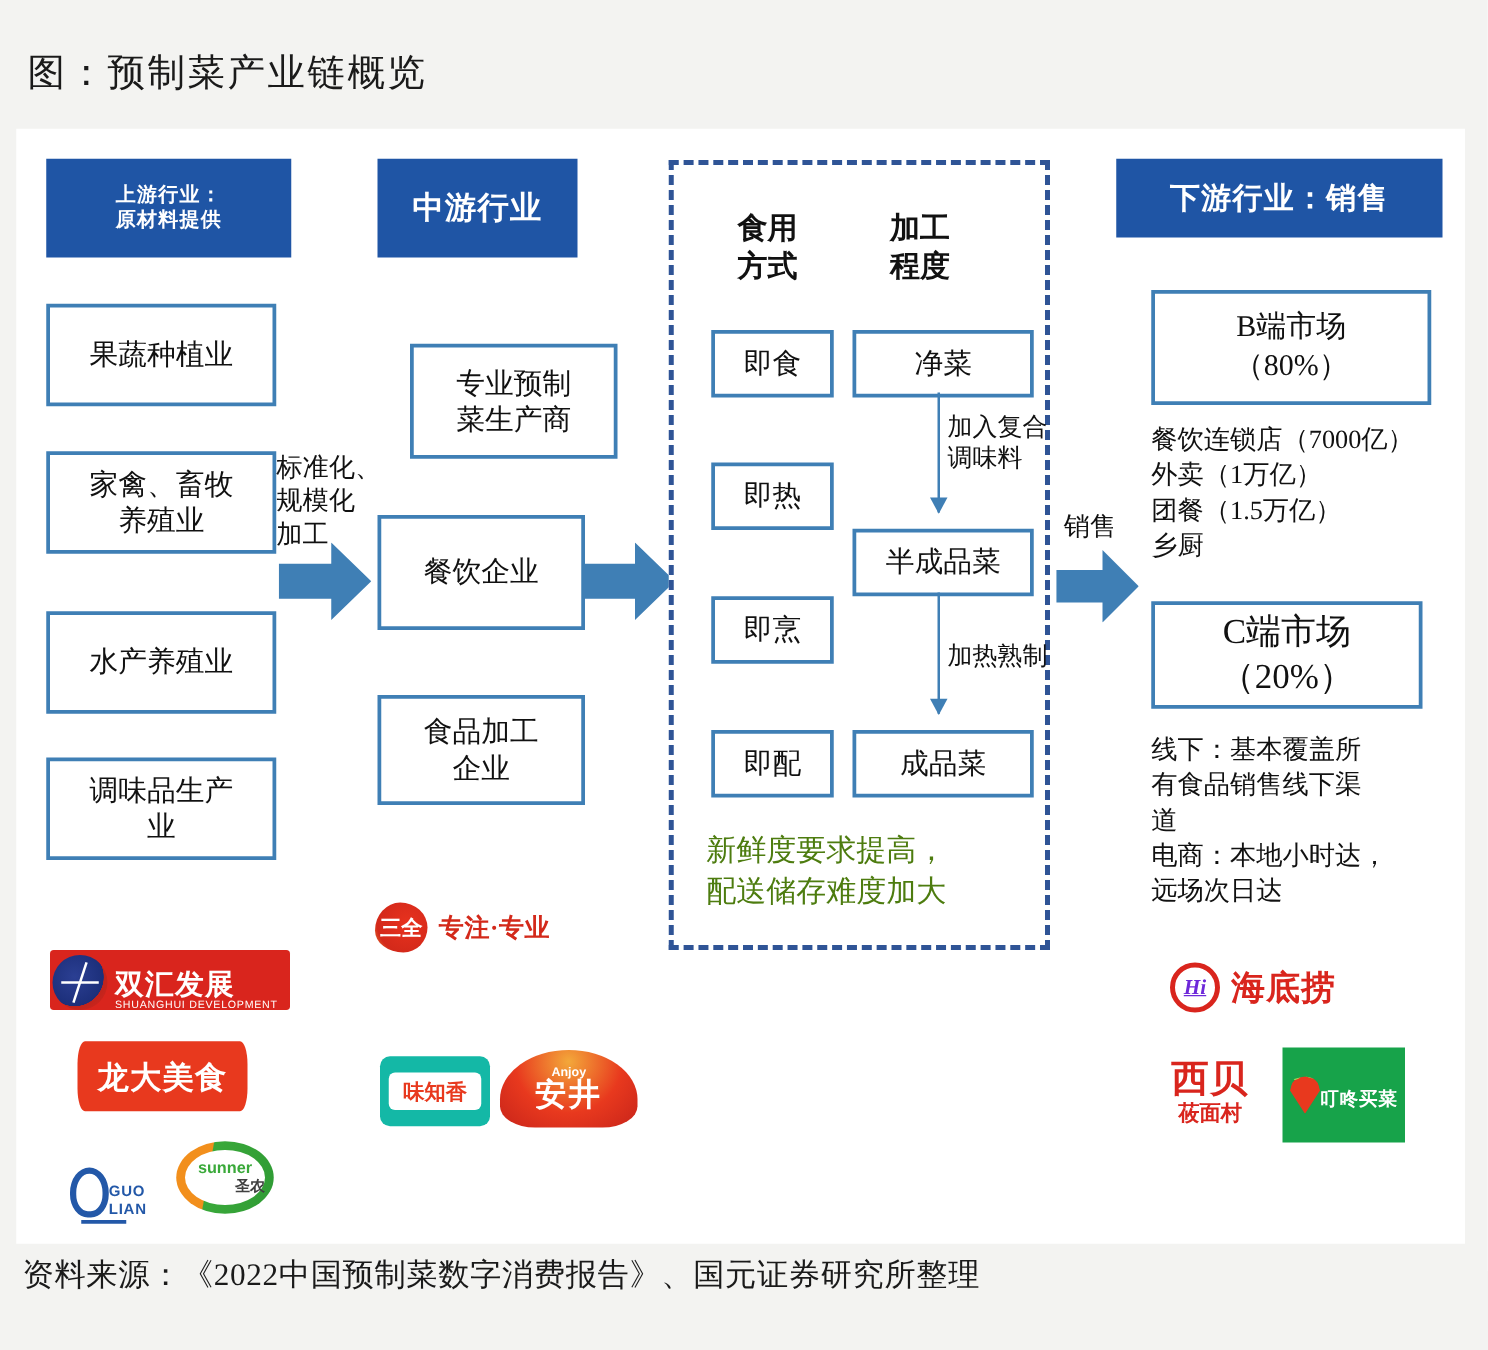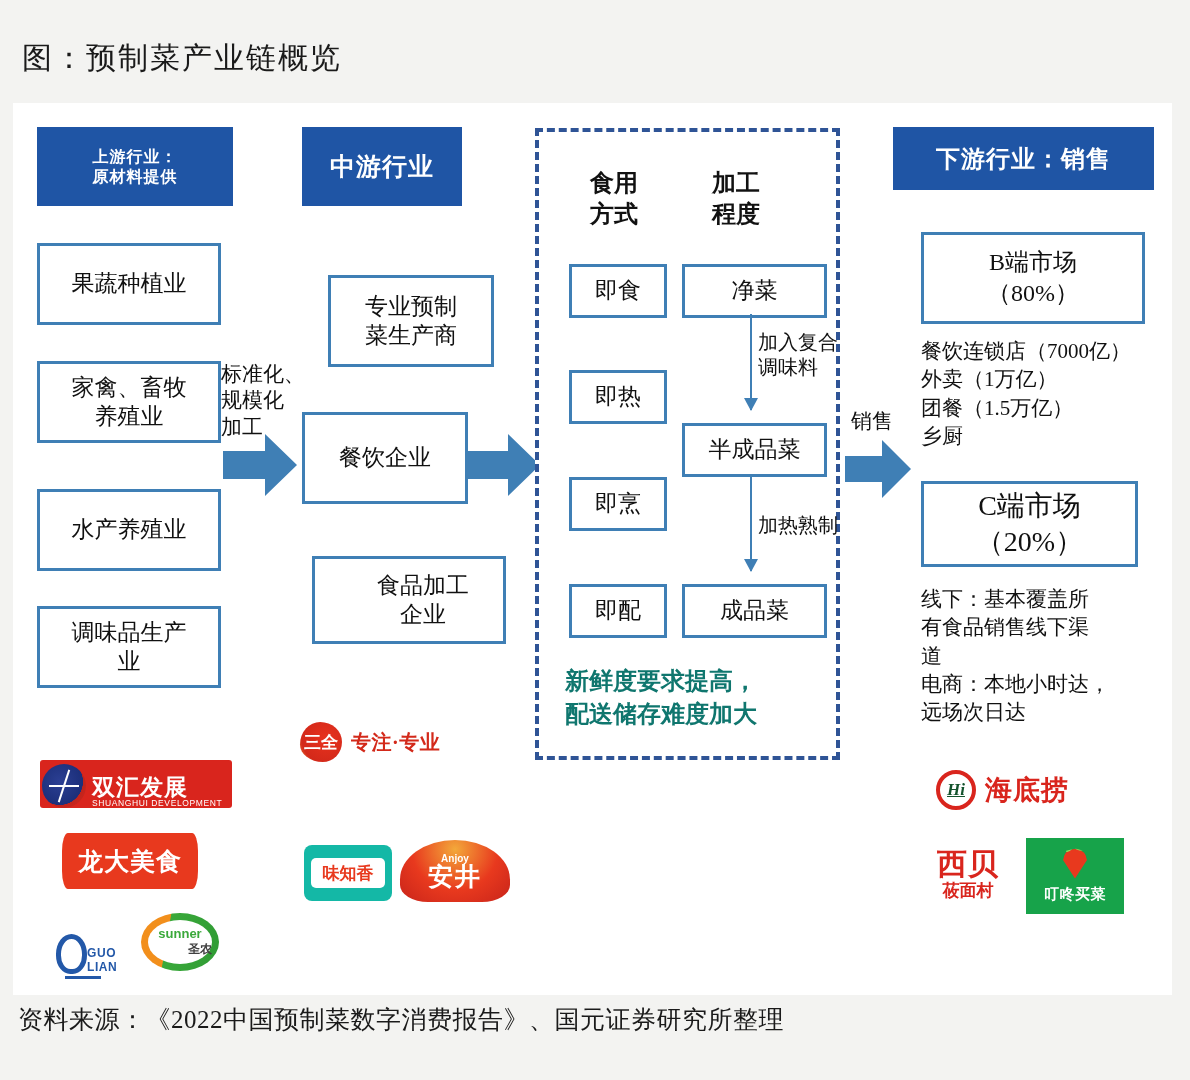--- a/index.html
+++ b/index.html
@@ -75,21 +75,21 @@
 
   
   .u1 { left: 37px;  top: 243px; width: 178px; height: 76px; }
   .u2 { left: 37px;  top: 361px; width: 178px; height: 76px; }
   .u3 { left: 37px;  top: 489px; width: 178px; height: 76px; }
   .u4 { left: 37px;  top: 606px; width: 178px; height: 76px; }
 
   
   .m1 { left: 316px; top: 275px; width: 160px; height: 86px; margin-left: 12px; }
   .m2 { left: 302px; top: 412px; width: 160px; height: 86px; }
-  .m3 { left: 312px; top: 556px; width: 160px; height: 82px; padding-left: 28px; }
+  .m3 { left: 302px; top: 556px; width: 160px; height: 82px; }
 
   
   .dashed-group {
     position: absolute;
     left: 535px; top: 128px;
     width: 305px; height: 632px;
     border: 4px dashed #2f5496;
     background: #ffffff;
     box-sizing: border-box;
   }
@@ -139,23 +139,23 @@
     text-align: left;
   }
   .vlabel.a { left: 758px; top: 330px; width: 88px; }
   .vlabel.b { left: 758px; top: 513px; width: 88px; }
 
   .note {
     position: absolute;
     left: 565px; top: 665px;
     width: 266px;
     font-size: 24px;
-    font-weight: bold;
+    font-weight: normal;
     line-height: 1.36;
-    color: #0f766e;
+    color: #4d7c0f;
   }
 
   
   .d1 { left: 921px; top: 232px; width: 218px; height: 86px; font-size: 24px; }
   .d2 { left: 921px; top: 481px; width: 211px; height: 80px; font-size: 28px; }
 
   .dlist {
     position: absolute;
     font-size: 21px;
     line-height: 1.35;
@@ -275,38 +275,38 @@
     color: #fff;
   }
   .aj-en { font-size: 10px; font-family: "Liberation Sans", sans-serif; font-weight: bold; }
   .aj-cn { font-size: 25px; font-weight: bold; letter-spacing: 2px; line-height: 1; }
 
   .lg-haidilao { left: 936px; top: 768px; width: 160px; height: 44px; display: flex; align-items: center; }
   .hdl-mark {
     width: 40px; height: 40px; border-radius: 50%;
     border: 4px solid #d9251d; box-sizing: border-box;
     display: flex; align-items: center; justify-content: center;
-    color: #14532d; font-size: 17px; font-weight: bold; font-style: italic;
+    color: #6d28d9; font-size: 17px; font-weight: bold; font-style: italic;
     font-family: "Liberation Serif", serif;
     text-decoration: underline;
   }
   .hdl-text { color: #d9251d; font-size: 27px; font-weight: bold; margin-left: 9px; letter-spacing: 1px; }
 
   .lg-xibei {
     left: 925px; top: 841px; width: 86px; height: 68px;
     display: flex; flex-direction: column; align-items: center; justify-content: center;
     color: #d9251d;
   }
   .xb-1 { font-size: 30px; font-weight: bold; line-height: 1; letter-spacing: 1px; }
   .xb-2 { font-size: 17px; font-weight: bold; line-height: 1.2; margin-top: 2px; }
 
   .lg-dingdong {
     left: 1026px; top: 838px; width: 98px; height: 76px;
     background: #17a34a;
-    display: flex; flex-direction: column; align-items: center; justify-content: center;
+    display: flex; align-items: center; justify-content: center;
   }
   .dd-radish {
     width: 24px; height: 30px; background: #e8391e;
     border-radius: 50% 50% 50% 50% / 38% 38% 62% 62%;
     clip-path: polygon(50% 100%, 0% 38%, 10% 8%, 50% 0%, 90% 8%, 100% 38%);
     position: relative;
   }
   .dd-radish::before, .dd-radish::after {
     content: ""; position: absolute; top: -9px; width: 9px; height: 11px;
     background: #9ade5c; border-radius: 60% 10% 60% 10%;

